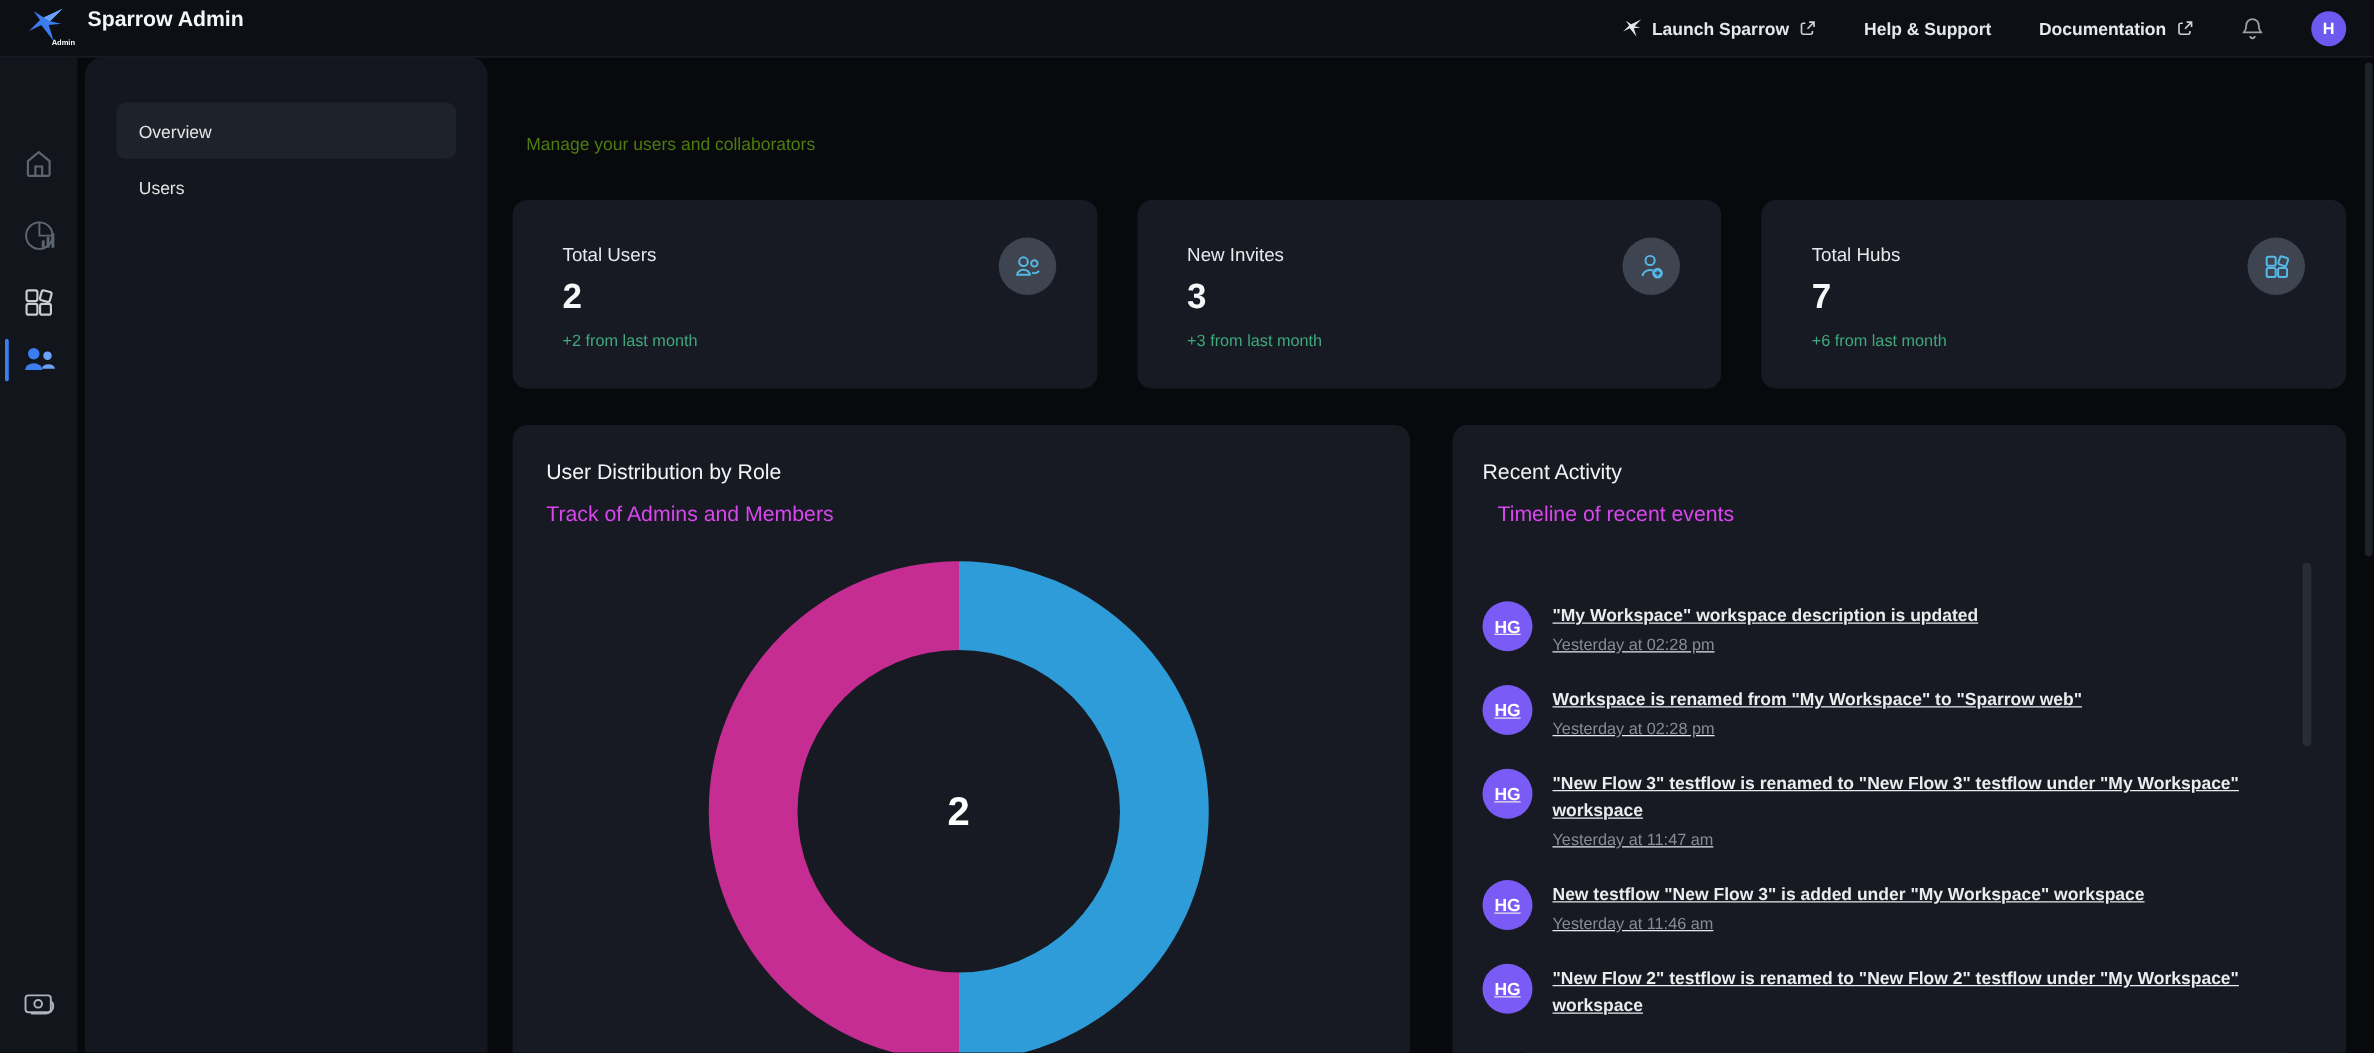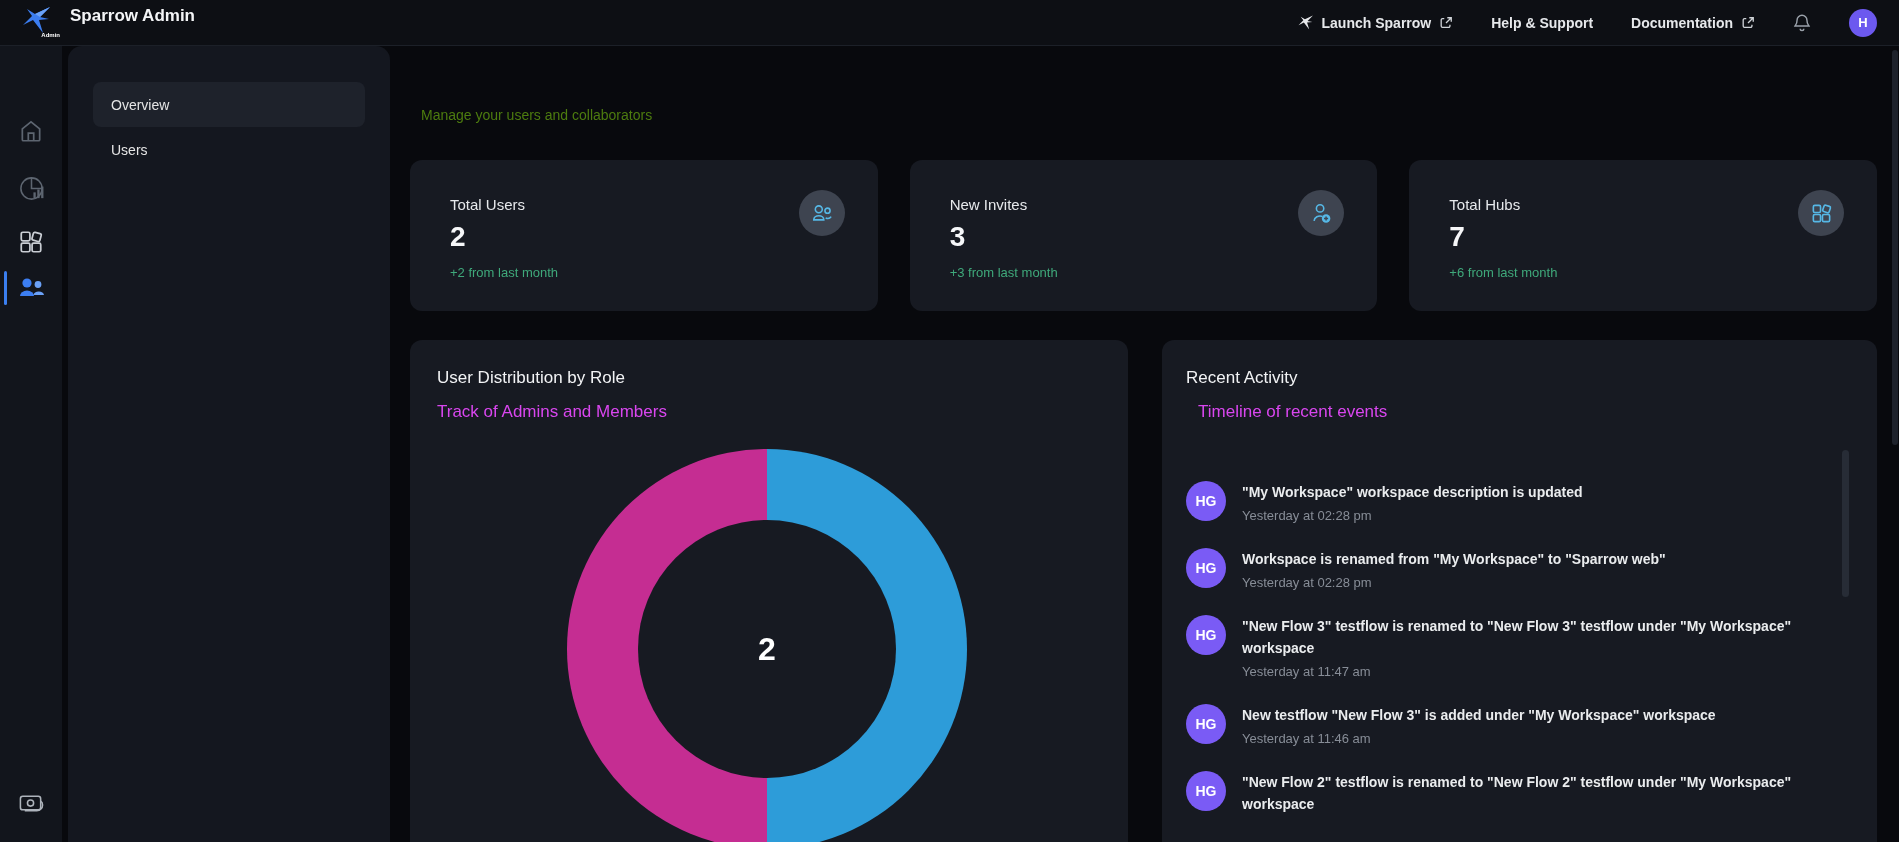--- a/index.html
+++ b/index.html
@@ -78,21 +78,21 @@
     position:absolute; left:157px; top:109px; width:400px; height:400px; border-radius:50%;
     background:conic-gradient(#2d9cd9 0deg 180deg, #c52d92 180deg 360deg);
   }
   .donut-hole{
     position:absolute; left:71px; top:71px; width:258px; height:258px; border-radius:50%;
     background:#171a22; display:flex; align-items:center; justify-content:center;
   }
   .donut-center{ font-size:32px; font-weight:bold; color:#fff; }
   
   .activity-list{ position:absolute; left:24px; top:141px; width:640px; display:flex; flex-direction:column; gap:22px; }
-  .activity-item{ display:flex; gap:16px; }
+  .activity-item{ display:flex; gap:16px;text-decoration:underline; }
   .hg-avatar{
     flex:0 0 40px; width:40px; height:40px; border-radius:50%; background:#7a5bf5;
     display:flex; align-items:center; justify-content:center;
     font-size:14px; font-weight:bold; color:#fff;
   }
   .activity-text{ width:600px; }
   .activity-title{ font-size:14px; font-weight:600; color:#eaecee; line-height:22px; overflow-wrap:anywhere; }
   .activity-time{ font-size:13px; color:#878d97; margin-top:3px; line-height:20px; }
   .activity-scrollbar{ position:absolute; left:680px; top:110px; width:7px; height:147px; border-radius:4px; background:#272c36; }
   

